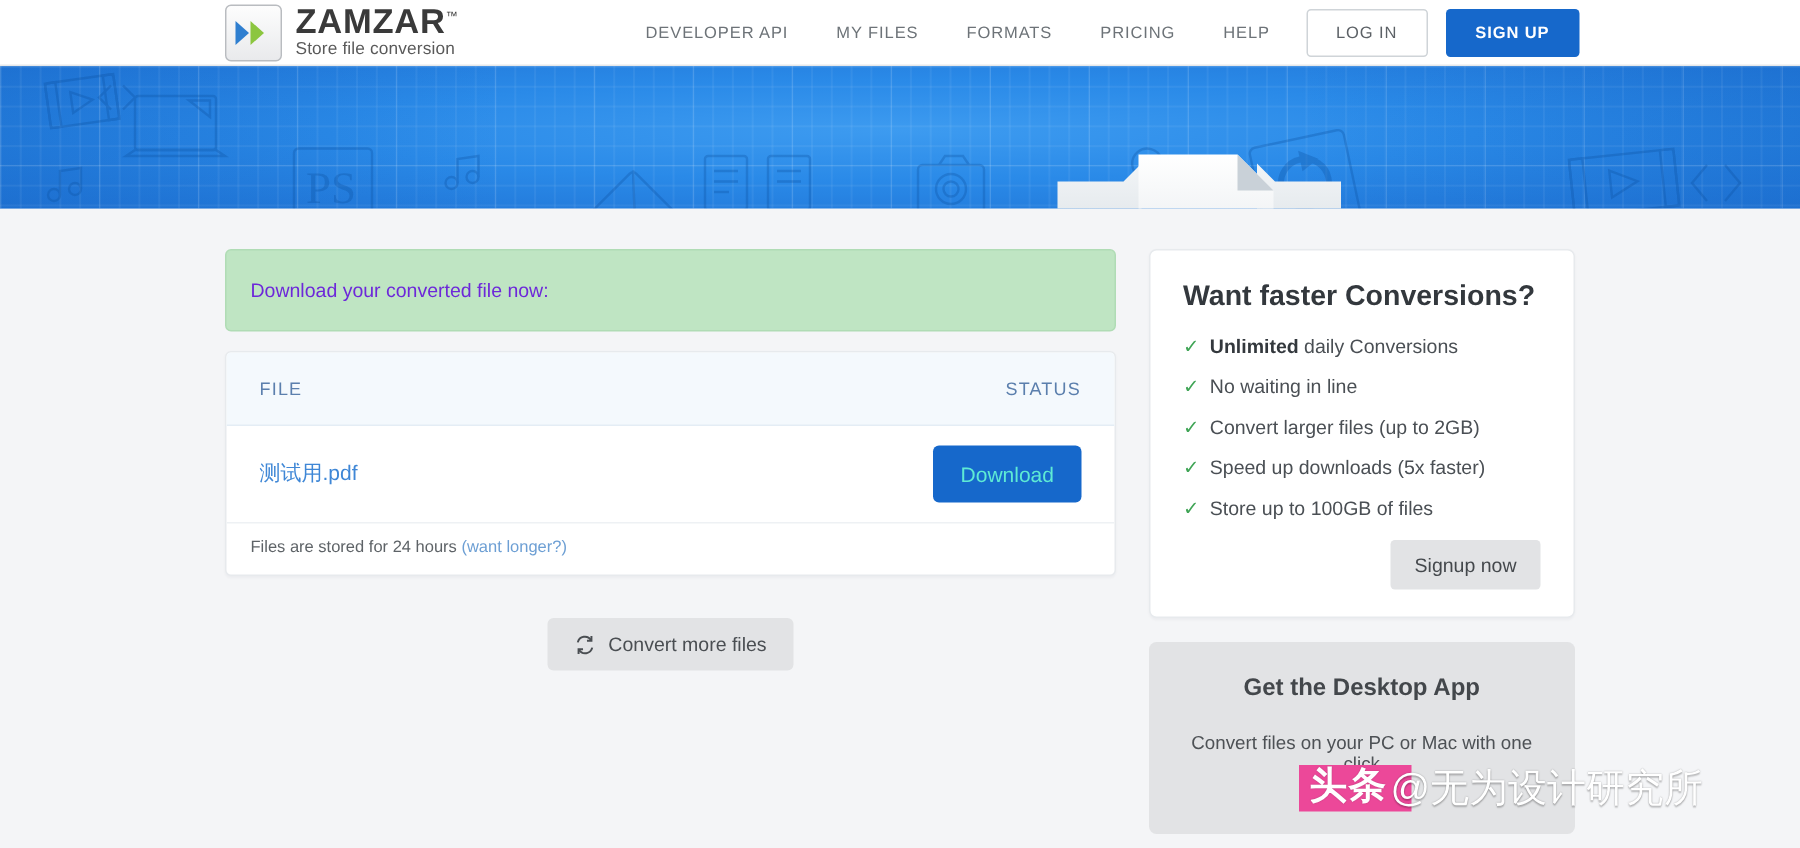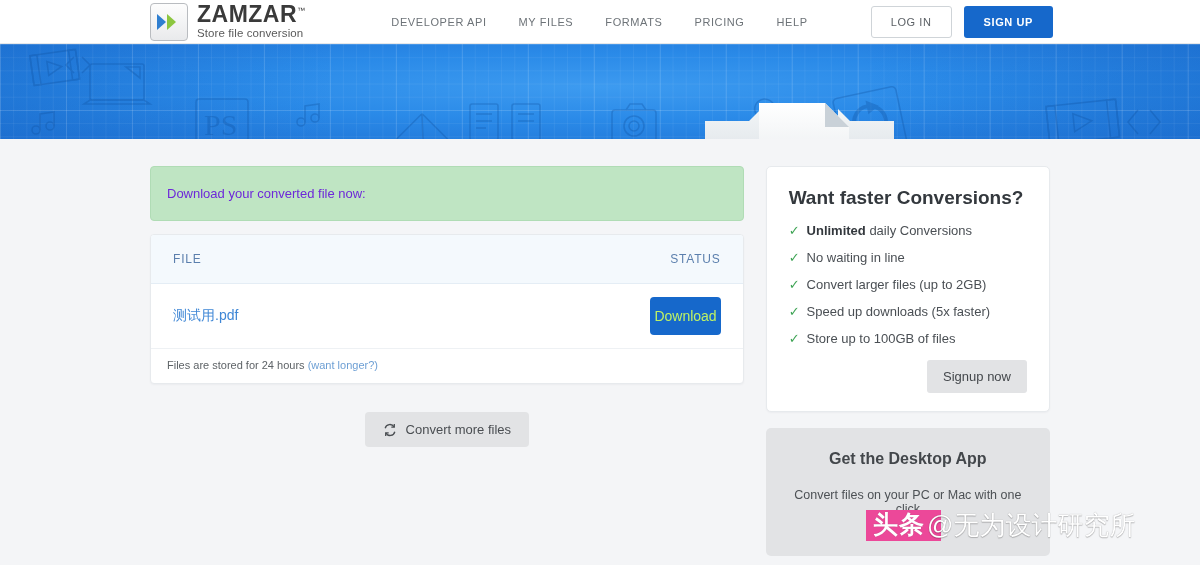--- a/index.html
+++ b/index.html
@@ -36,21 +36,21 @@
 
   .nav { margin-left: auto; margin-right: 147px; display: flex; align-items: center; }
   .nav-item {
     font-size: 11px; color: #6d7378; letter-spacing: .6px;
     margin-right: 32px; cursor: pointer; text-decoration: none;
   }
   .nav-item:last-of-type { margin-right: 24px; }
   .btn-login {
     font-size: 11px; letter-spacing: .6px; color: #5c6166;
     border: 1px solid #cfd4d8; background: #fff; border-radius: 3px;
-    padding: 9px 19px; cursor: pointer; margin-right: 12px; margin-left: 39px;
+    padding: 9px 19px; cursor: pointer; margin-right: 12px;
   }
   .btn-signup {
     font-size: 11px; letter-spacing: .6px; color: #fff; font-weight: bold;
     background: #1668cb; border: none; border-radius: 3px;
     padding: 10px 20px; cursor: pointer;
   }
 
   
   .hero {
     position: relative; height: 95px; overflow: hidden;
@@ -90,22 +90,22 @@
     background: #f4f9fd; border-bottom: 1px solid #e4edf5;
     display: flex; align-items: center; justify-content: space-between;
     padding: 17px 22px; color: #5b7fad; font-size: 12px; letter-spacing: .8px;
   }
   .tbl-row {
     display: flex; align-items: center; justify-content: space-between;
     padding: 13px 22px; border-bottom: 1px solid #eef1f4; min-height: 62px;
   }
   .file-name { color: #3f87d6; font-size: 14px; cursor: pointer; }
   .btn-download {
-    background: #1668cb; color: #bef264; font-size: 14px; border: none;
-    border-radius: 4px; padding: 11px 4px; cursor: pointer;
+    background: #1668cb; color: #5eead4; font-size: 14px; border: none;
+    border-radius: 4px; padding: 11px 18px; cursor: pointer;
   }
   .tbl-foot {
     display: flex; align-items: flex-end; justify-content: space-between;
     padding: 10px 16px 12px 16px;
   }
   .foot-note { font-size: 11px; color: #5e6367; }
   .foot-link { color: #6d9fd4; cursor: pointer; }
   .social { display: flex; align-items: center; }
   .btn-fb, .btn-tw {
     display: flex; align-items: center; border-radius: 3px;

